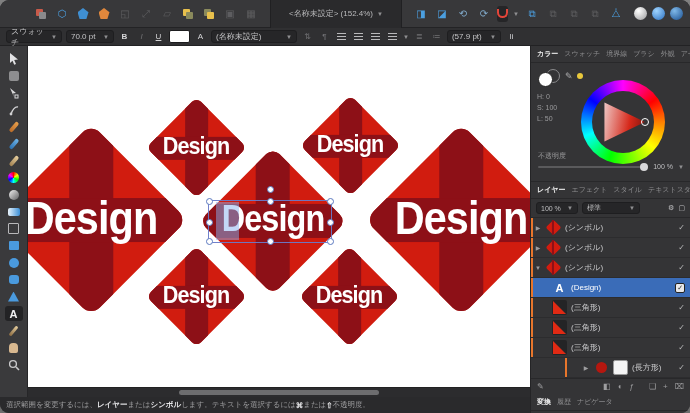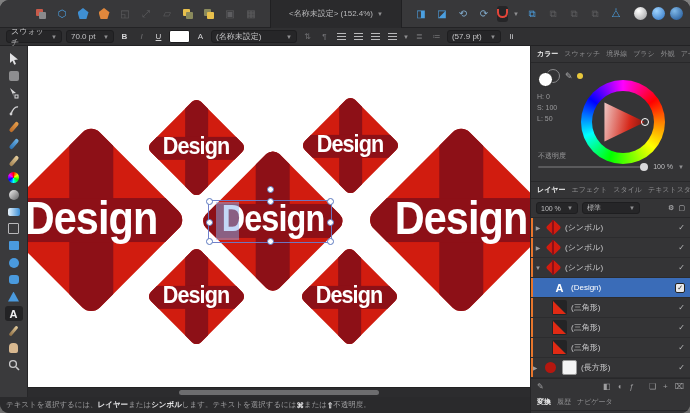--- a/index.html
+++ b/index.html
@@ -359,21 +359,21 @@
       <span class="hnd" style="left:calc(50% - 3px);bottom:-3px"></span>
       <span class="hnd" style="right:-3px;bottom:-3px"></span>
       <span class="hnd" style="left:calc(50% - 3px);top:-15px"></span>
     </div>
   </div>
   <div class="hscroll">
       <span class="hthumb"></span>
     </div>
 
   <div class="status" id="statusbar">
-      <span>テキストを選択するには、</span>
+      <span>選択範囲を変更するには、</span>
       <b>レイヤー</b>
       <span>または</span>
       <b>シンボル</b>
       <span>します。テキストを選択するには</span>
       <b>⌘</b>
       <span>または</span>
       <b>⇧</b>
       <span>不透明度。</span>
     </div>
 
@@ -478,21 +478,21 @@
           <span class="lcheck">✓</span>
         </div>
         <div class="lrow" style="padding-left: 9px;">
           <span class="lexp"></span>
           <span class="th tri">
             <i></i>
           </span>
           <span class="llabel">(三角形)</span>
           <span class="lcheck">✓</span>
         </div>
-        <div class="lrow" style="padding-left: 0;">
+        <div class="lrow" style="padding-left: 17px; margin-left: 34px;">
           <span class="lexp">▶</span>
           <span class="th circle">
             <i></i>
           </span>
           <span class="th rect"></span>
           <span class="llabel">(長方形)</span>
           <span class="lcheck">✓</span>
         </div>
       </div>
     <div class="lfoot">

